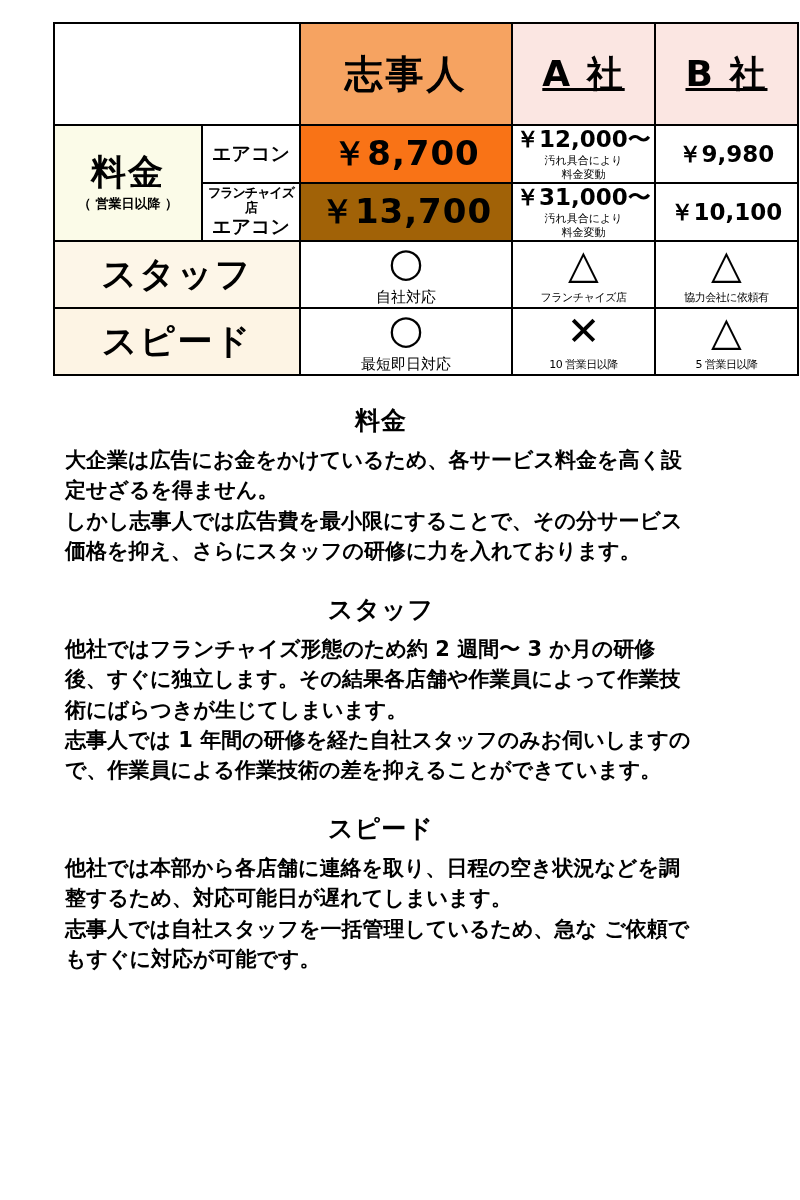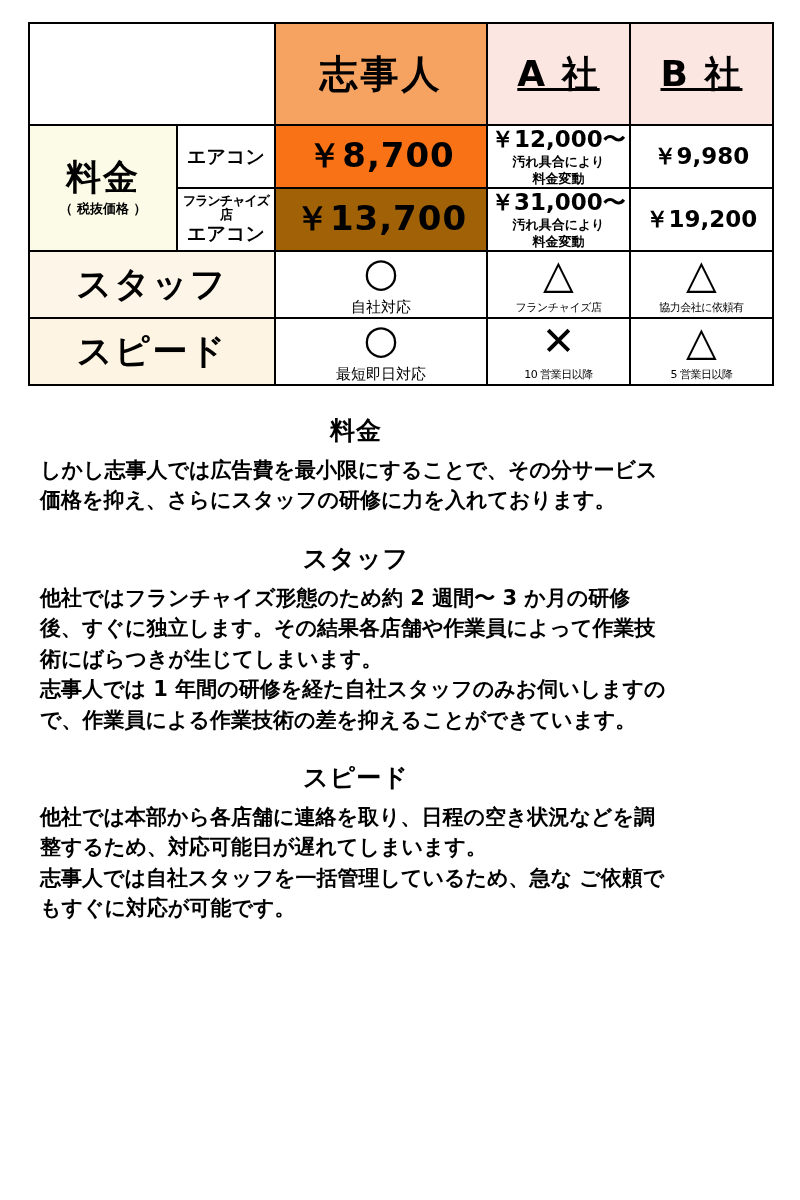--- a/index.html
+++ b/index.html
@@ -9,20 +9,21 @@
   }
   body {
     width: 800px;
     min-height: 1200px;
     font-family: "DejaVu Sans", "Liberation Sans", sans-serif;
     color: #000000;
   }
   .page {
     width: 712px;
     position: relative;
+    margin-left: 25px;
   }
 
   
   .table-wrap {
     padding: 22px 28px 0 28px;
     box-sizing: border-box;
   }
   table.cmp {
     border-collapse: collapse;
     width: 744px;
@@ -99,22 +100,22 @@
     padding: 6px 2px;
   }
   .price-cell .amount {
     font-size: 23px;
     font-weight: bold;
     display: block;
     line-height: 1.15;
   }
   .price-cell .note {
     display: block;
-    font-size: 13px;
-    font-weight: bold;
+    font-size: 11px;
+    font-weight: normal;
     line-height: 1.25;
     margin-top: 2px;
   }
 
   .rowlabel-staff, .rowlabel-speed {
     background: #fdf6e8;
     font-size: 35px;
     font-weight: bold;
     letter-spacing: 2px;
   }
@@ -183,21 +184,21 @@
         <tr>
           <td class="hdr-blank" colspan="2"></td>
           <td class="hdr-main">志事人</td>
           <td class="hdr-other">A 社</td>
           <td class="hdr-other">B 社</td>
         </tr>
 
         <tr>
           <td class="rowlabel-price" rowspan="2">
             <span class="big">料金</span>
-            <span class="small">（ 税抜価格 ）</span>
+            <span class="small">（ 営業日以降 ）</span>
           </td>
           <td class="sublabel">
             <span>エアコン</span>
           </td>
           <td class="price-main-1">
             <span class="amount">￥8,700</span>
           </td>
           <td class="price-cell">
             <span class="amount">￥12,000〜</span>
             <span class="note">汚れ具合により<br>料金変動</span>
@@ -213,21 +214,21 @@
             <span>エアコン</span>
           </td>
           <td class="price-main-2">
             <span class="amount">￥13,700</span>
           </td>
           <td class="price-cell">
             <span class="amount">￥31,000〜</span>
             <span class="note">汚れ具合により<br>料金変動</span>
           </td>
           <td class="price-cell">
-            <span class="amount">￥19,200</span>
+            <span class="amount">￥10,100</span>
           </td>
         </tr>
 
         <tr>
           <td class="rowlabel-staff" colspan="2">スタッフ</td>
           <td class="mark-cell main">
             <span class="mark circle">○</span>
             <span class="mark-note">自社対応</span>
           </td>
           <td class="mark-cell">
@@ -257,20 +258,21 @@
         </tr>
       </tbody>
     </table>
   </div>
 
   <div class="sections">
 
     <div class="sec">
       <div class="sec-title">料金</div>
       <div class="sec-body">
+        <p>大企業は広告にお金をかけているため、各サービス料金を高く設定せざるを得ません。</p>
         <p>しかし志事人では広告費を最小限にすることで、その分サービス価格を抑え、さらにスタッフの研修に力を入れております。</p>
       </div>
     </div>
 
     <div class="sec">
       <div class="sec-title">スタッフ</div>
       <div class="sec-body">
         <p>他社ではフランチャイズ形態のため約 2 週間〜 3 か月の研修後、すぐに独立します。その結果各店舗や作業員によって作業技術にばらつきが生じてしまいます。</p>
         <p>志事人では 1 年間の研修を経た自社スタッフのみお伺いしますので、作業員による作業技術の差を抑えることができています。</p>
       </div>

